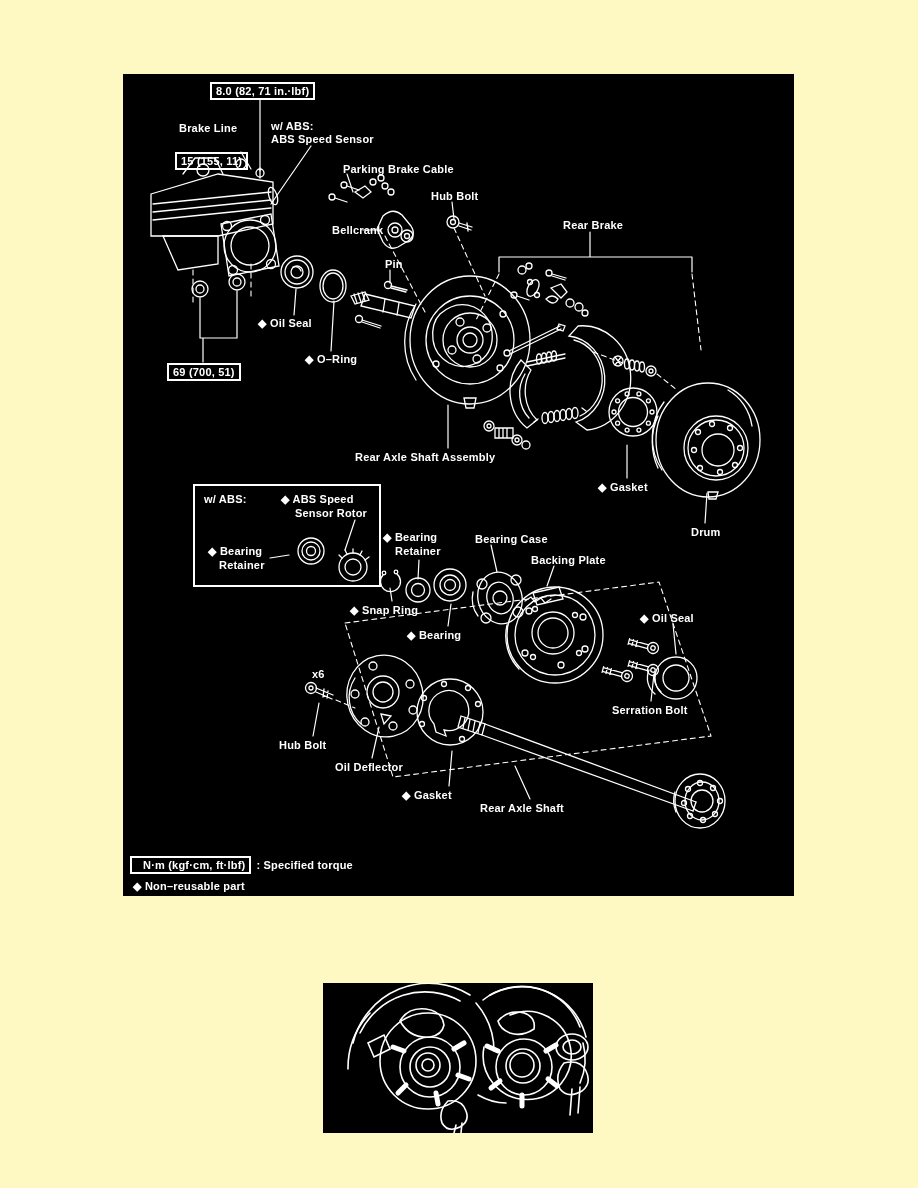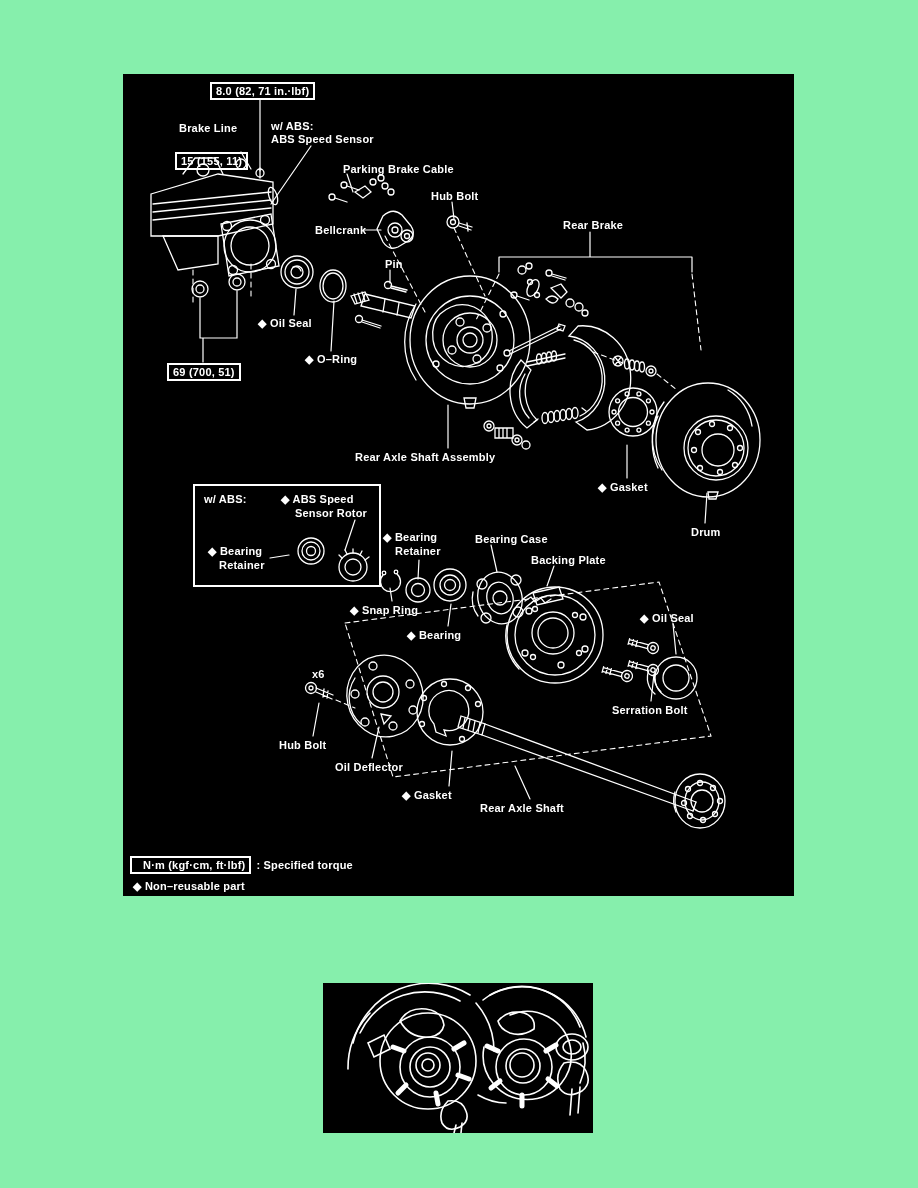--- a/index.html
+++ b/index.html
@@ -1,16 +1,16 @@
 <!DOCTYPE html>
 <html><head>
 <meta charset="utf-8">
 <style>
   html,body{margin:0;padding:0;background:#fff;}
-  .page{position:relative;width:918px;height:1188px;background:#86efac;overflow:hidden;
+  .page{position:relative;width:918px;height:1188px;background:#fef9c3;overflow:hidden;
         font-family:"Liberation Sans",sans-serif;}
   .panel{position:absolute;background:#000;}
   #main-panel{left:123px;top:74px;width:671px;height:822px;}
   #photo-panel{left:323px;top:983px;width:270px;height:150px;}
   .art{position:absolute;left:0;top:0;}
   .lbl{position:absolute;color:#fff;font-size:11px;font-weight:bold;line-height:13px;
        white-space:nowrap;letter-spacing:.2px;}
   .boxed{border:2px solid #fff;padding:0 4px;line-height:14px;}
   .inset{position:absolute;border:2px solid #fff;}
   .legend-row{position:absolute;display:flex;align-items:center;gap:5px;}
@@ -381,21 +381,21 @@
       </g>
     </svg>
 
     <div class="lbl boxed" style="left:87px;top:8px;">8.0 (82, 71 in.·lbf)</div>
     <div class="lbl" style="left:56px;top:48px;">Brake Line</div>
     <div class="lbl boxed" style="left:52px;top:61px;margin-top:17px;">15 (155, 11)</div>
     <div class="lbl" style="left:148px;top:46px;">w/  ABS:</div>
     <div class="lbl" style="left:148px;top:59px;">ABS Speed Sensor</div>
     <div class="lbl" style="left:212px;top:89px;padding-left:8px;">Parking Brake Cable</div>
     <div class="lbl" style="left:308px;top:116px;">Hub Bolt</div>
-    <div class="lbl" style="left:184px;top:150px;padding-left:8px;">Bellcrank</div>
+    <div class="lbl" style="left:201px;top:150px;padding-left:8px;">Bellcrank</div>
     <div class="lbl" style="left:262px;top:184px;">Pin</div>
     <div class="lbl" style="left:135px;top:243px;">◆ Oil Seal</div>
     <div class="lbl" style="left:182px;top:279px;">◆ O–Ring</div>
     <div class="lbl boxed" style="left:44px;top:289px;">69 (700, 51)</div>
     <div class="lbl" style="left:440px;top:145px;">Rear Brake</div>
     <div class="lbl" style="left:232px;top:377px;">Rear Axle Shaft Assembly</div>
     <div class="lbl" style="left:475px;top:407px;">◆ Gasket</div>
     <div class="lbl" style="left:568px;top:452px;">Drum</div>
 
     <div class="inset" style="left:70px;top:410px;width:184px;height:99px;">

